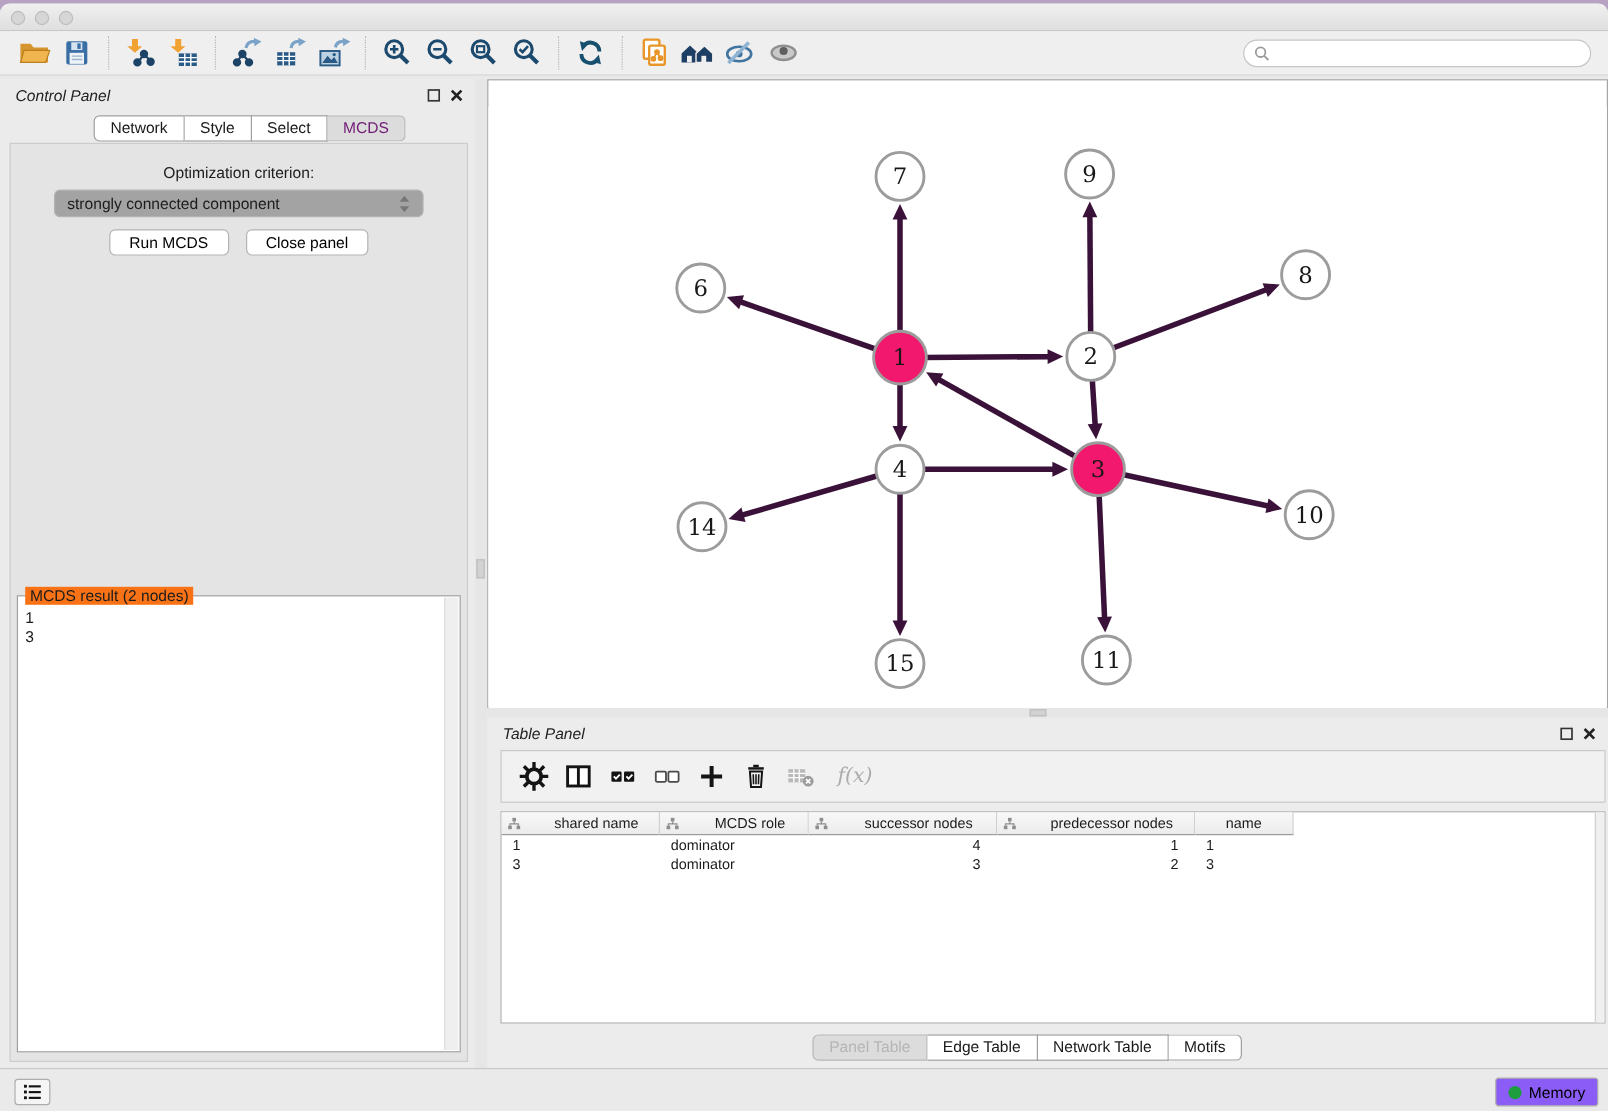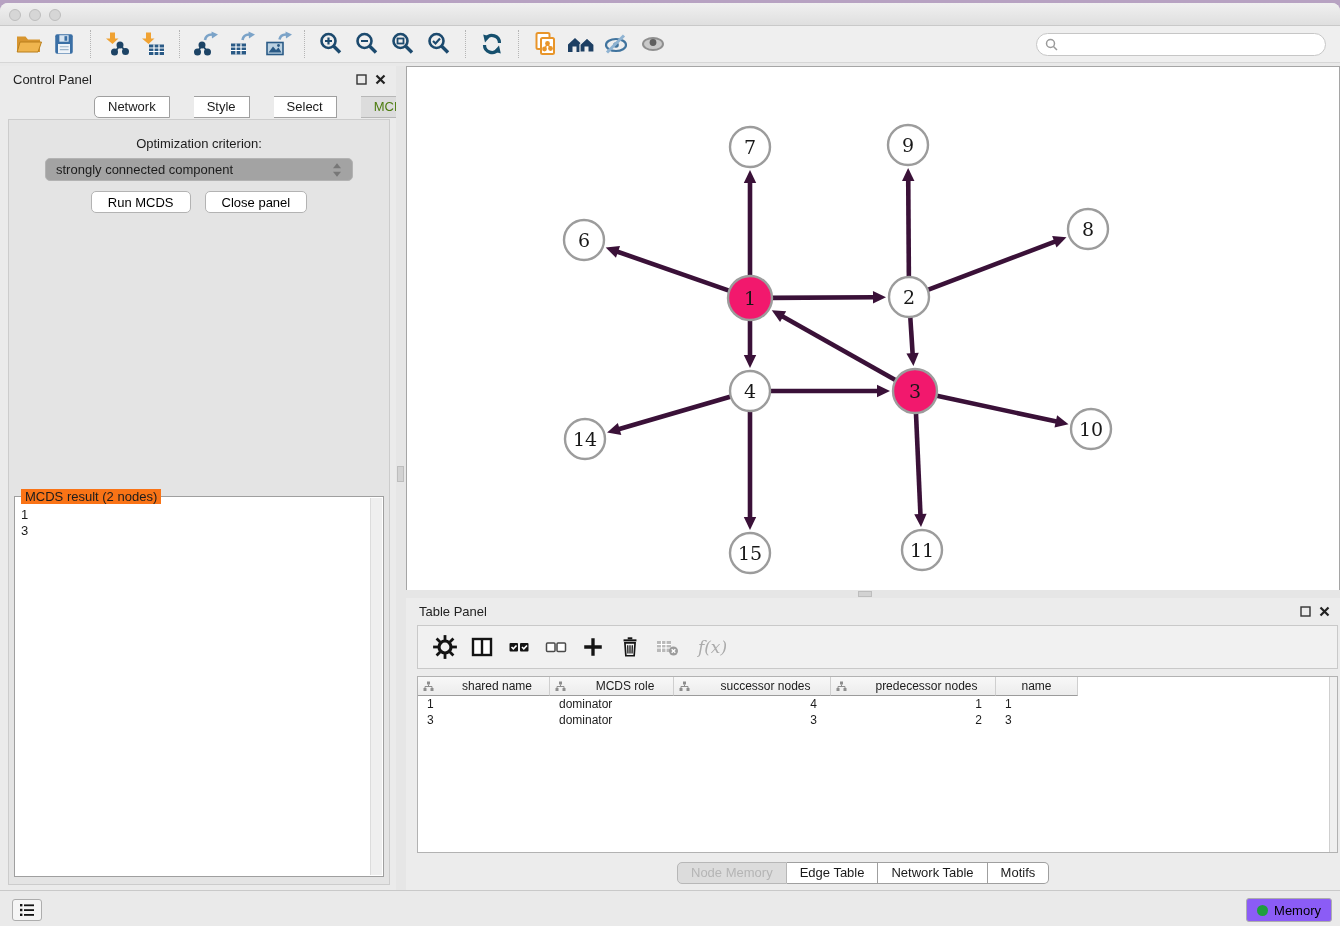--- a/index.html
+++ b/index.html
@@ -21,35 +21,35 @@
              border-bottom:1px solid #d6d6d6; display:flex; align-items:center; padding:0 10px; }
   .tb { width:36px; height:30px; background:none; border:none; display:flex; align-items:center; justify-content:center; cursor:pointer; }
   .tb svg { display:block; }
   .sep { width:1px; height:28px; border-left:1px dotted #b5b5b5; margin:0 8px; }
   .spacer { flex:1; }
   .searchbox { width:290px; height:23px; background:#fff; border:1px solid #c6c6c6; border-radius:12px;
                display:flex; align-items:center; padding:0 8px; margin-right:4px; }
   .searchbox input { border:none; outline:none; flex:1; font-size:12px; background:transparent; margin-left:5px; }
 
   
-  .panel-header { height:27px; display:flex; align-items:center; font-size:13px; color:#222; }
+  .panel-header { height:27px; display:flex; align-items:center; font-size:13px; color:#222;font-style:italic; }
   .ph-title { margin-left:13px; }
   .ph-buttons { margin-left:auto; margin-right:10px; display:flex; gap:8px; align-items:center; }
   .ph-btn { background:none; border:none; padding:0; cursor:pointer; display:flex; }
 
   
   .control-panel { position:absolute; left:0; top:63px; width:396px; height:824px; background:#ebebeb; }
   .tabs-row { position:absolute; left:0; right:0; top:30px; height:22px; }
   .tabgroup { display:inline-flex; }
   .tab { font-size:13px; padding:2px 13px; background:#fff; border:1px solid #9f9f9f; border-left:none;
          cursor:pointer; color:#1a1a1a; line-height:16px; white-space:nowrap; }
   .tab:first-child { border-left:1px solid #9f9f9f; border-radius:5px 0 0 5px; }
   .tab:last-child { border-radius:0 5px 5px 0; }
-  .tab.active { background:#dcdcdc; color:#4d7c0f; border-color:#b7b7b7; }
-  .cp-tabs { position:absolute; left:94px; top:0;gap:24px; }
+  .tab.active { background:#dcdcdc; color:#701a75; border-color:#b7b7b7; }
+  .cp-tabs { position:absolute; left:78px; top:0; }
   .cp-body { position:absolute; left:8px; right:6px; top:53px; bottom:5px;
              background:#e4e4e4; border:1px solid #cccccc; }
   .crit-label { text-align:center; margin-top:16px; font-size:13px; }
   .select { position:absolute; left:36px; right:36px; top:38px; height:23px; background:#a3a3a3;
             border:1px solid #b3b3b3; border-radius:5px; display:flex; align-items:center;
             font-size:13px; padding:0 10px; cursor:pointer; }
   .select .chev { margin-left:auto; }
   .btn-row { position:absolute; top:71px; left:0; right:0; display:flex; justify-content:center; gap:14px; }
   .pushbtn { font-size:13px; background:#fff; border:1px solid #b3b3b3; border-radius:5px;
              padding:2px 16px; height:22px; cursor:pointer; font-family:"Liberation Sans", sans-serif; }
@@ -543,21 +543,21 @@
             <div class="td" style="width: 124px; text-align: left; padding: 0px 2px 0px 9px;">dominator</div>
             <div class="td" style="width: 157px; text-align: right; padding: 0px 14px 0px 2px;">3</div>
             <div class="td" style="width: 165px; text-align: right; padding: 0px 14px 0px 2px;">2</div>
             <div class="td" style="width: 82px; text-align: left; padding: 0px 2px 0px 9px;">3</div>
           </div>
         </div>
       <div class="tscroll"></div>
     </div>
 
     <div class="tabgroup tp-tabs" id="tp-tabs">
-        <span class="tab active">Node Memory</span>
+        <span class="tab active">Panel Table</span>
         <span class="tab">Edge Table</span>
         <span class="tab">Network Table</span>
         <span class="tab">Motifs</span>
       </div>
   </section>
 
   <div class="statusbar">
     <button class="sb-left">
       <svg width="16" height="14" viewBox="0 0 16 14">
         <g fill="#141414">

